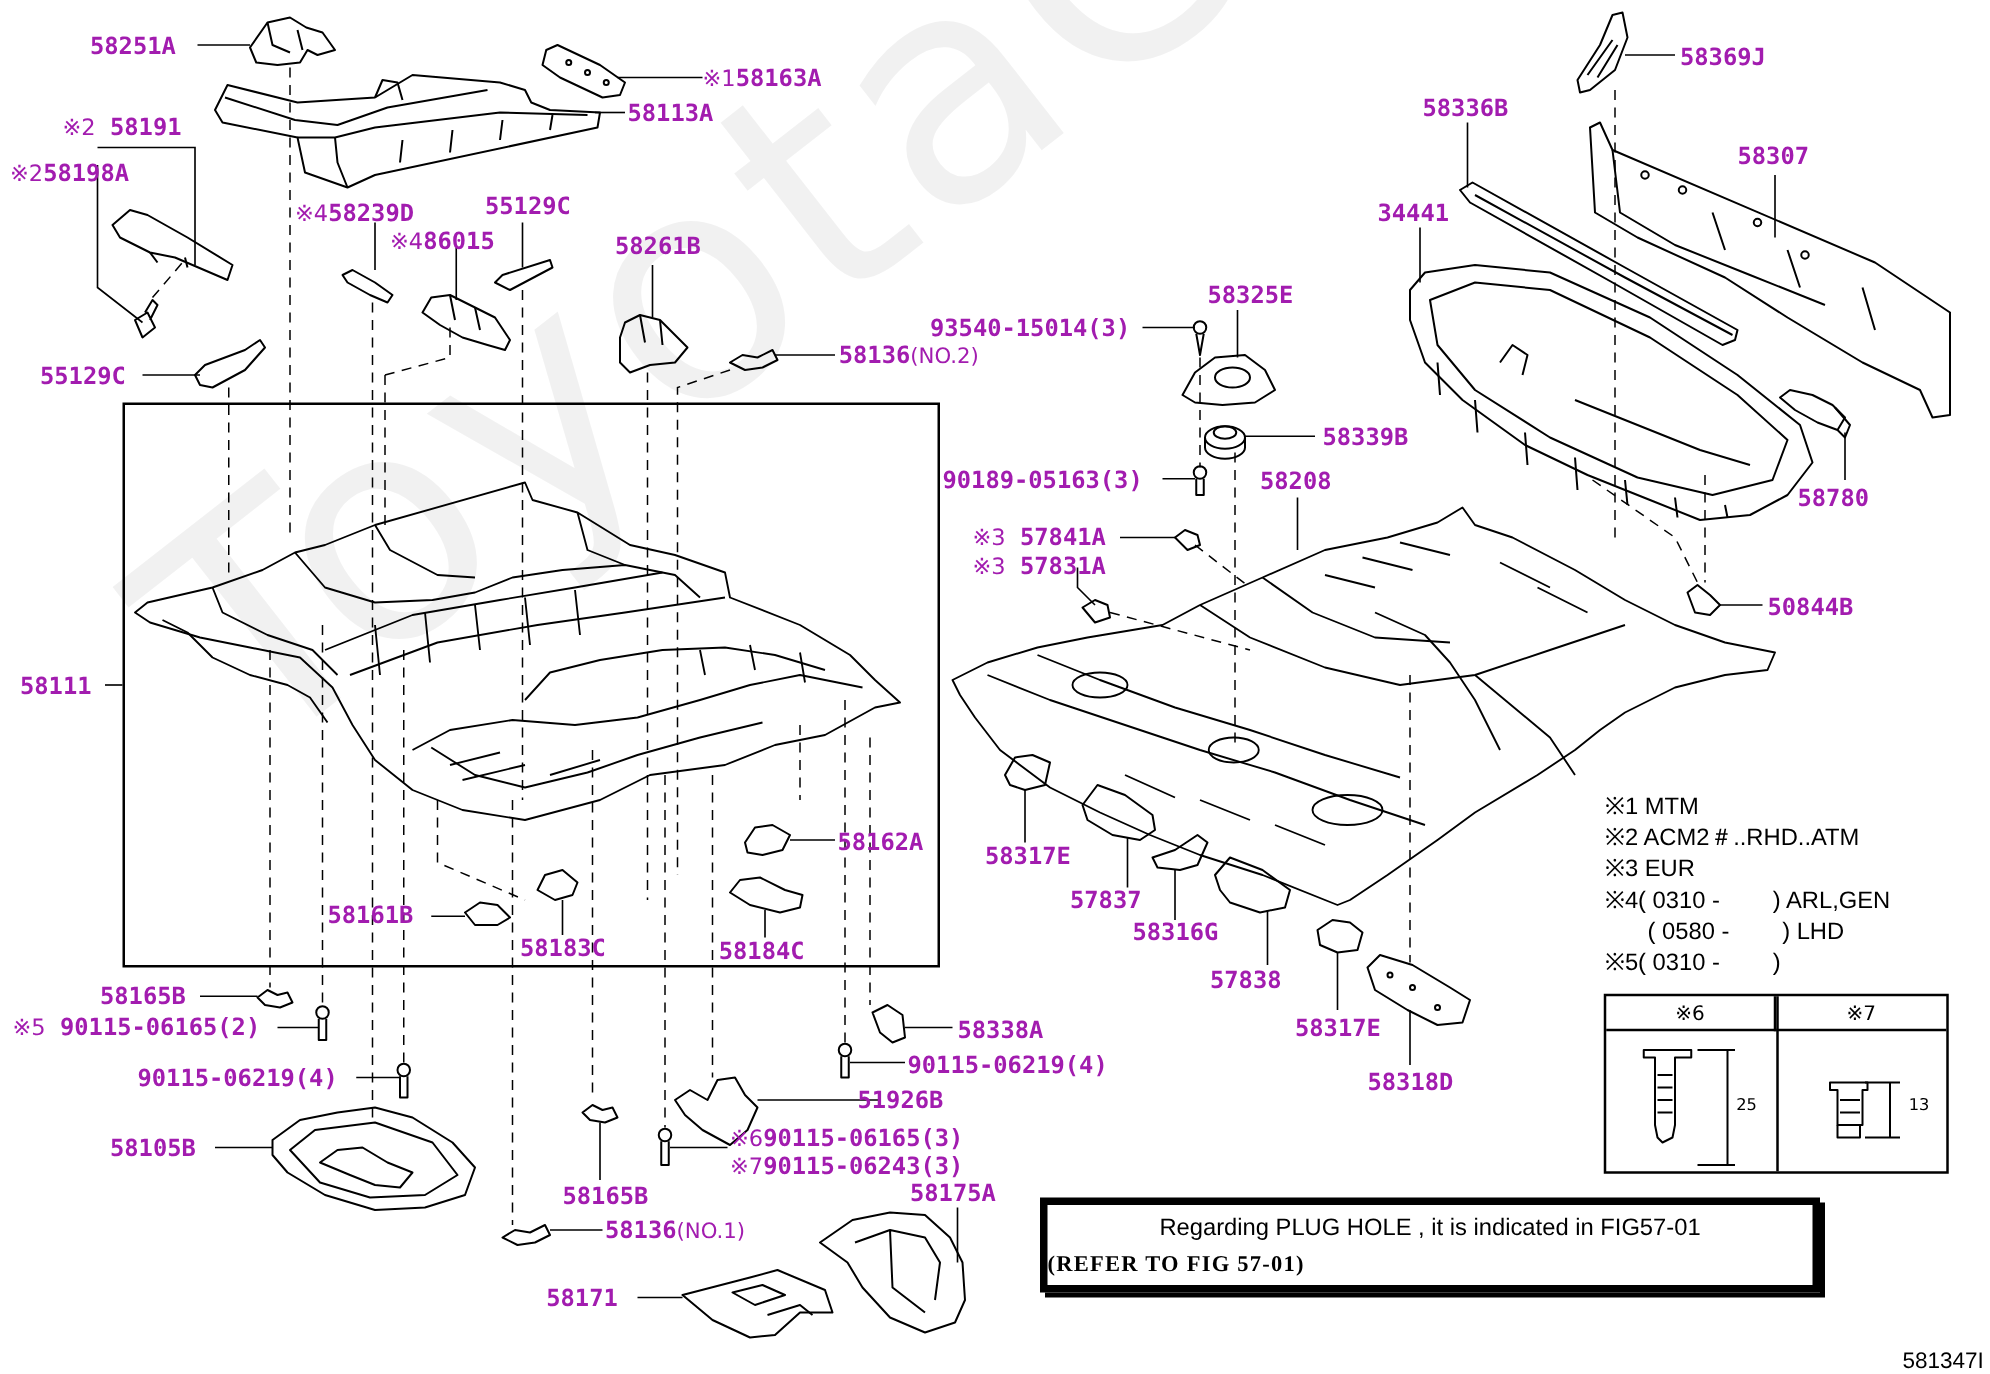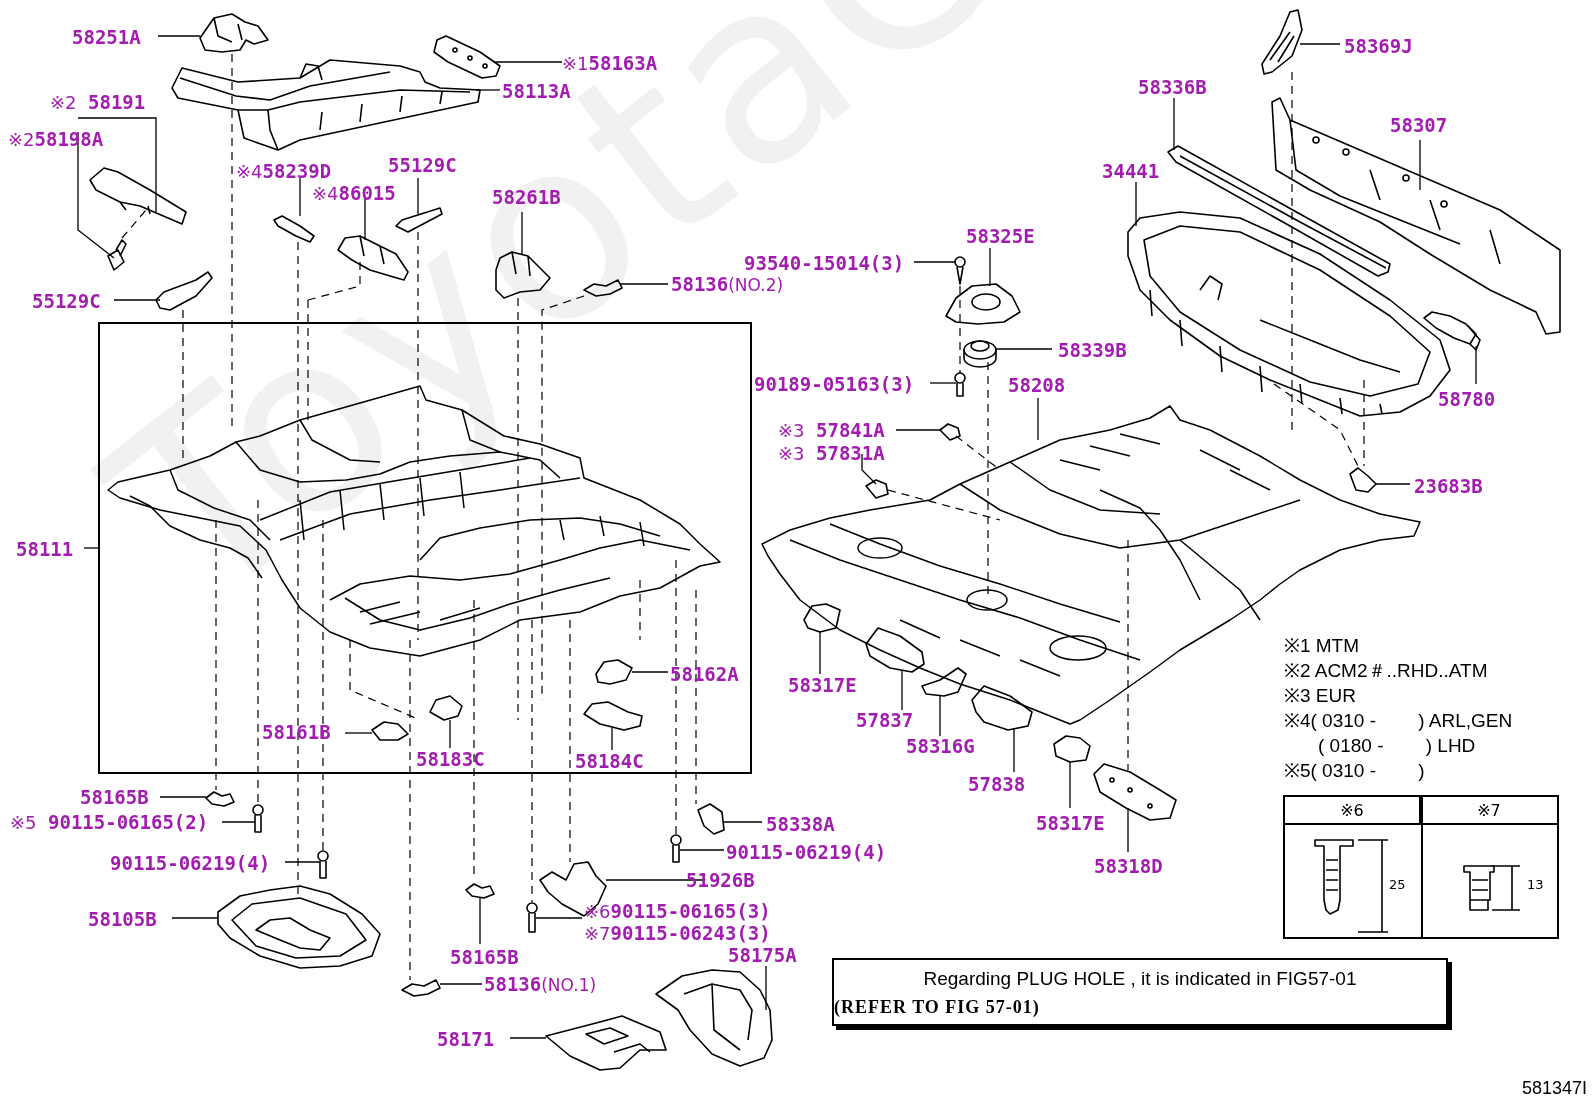--- a/index.html
+++ b/index.html
@@ -15,21 +15,21 @@
   .fastener-table { position: absolute; left: 1283px; top: 795px; width: 276px; height: 144px;
           border: 2px solid #000; box-sizing: border-box; }
   .ft-head { position: absolute; top: 0; height: 28px; width: 50%; text-align: center;
           font-family: "DejaVu Sans", sans-serif; font-size: 16px; line-height: 28px;
           border-bottom: 2px solid #000; box-sizing: border-box; }
   .ft-head.c1 { left: 0; border-right: 2px solid #000; }
   .ft-head.c2 { left: 50%; }
   .ft-divider { position: absolute; left: 50%; top: 0; bottom: 0; width: 0; border-left: 2px solid #000; }
   .ft-dim { position: absolute; font-family: "DejaVu Sans", sans-serif; font-size: 13px; }
   .refbox { position: absolute; left: 832px; top: 958px; width: 612px; height: 64px;
-            border: 2px solid #000000; box-shadow: 4px 4px 0 #000; background: #fff; }
+            border: 6px solid #000000; box-shadow: 4px 4px 0 #000; background: #fff; }
   .refbox .l1 { position: absolute; left: 0; right: 0; top: 8px; text-align: center;
             font-family: "Liberation Sans", sans-serif; font-size: 19px; }
   .refbox .l2 { position: absolute; left: 0; right: 0; top: 37px; 
             font-family: "Liberation Serif", serif; font-weight: bold; font-size: 18px; letter-spacing: 1px; }
   .figno { position: absolute; left: 1522px; top: 1078px; font-family: "Liberation Sans", sans-serif; font-size: 18px; }
   .watermark { position: absolute; left: 60px; top: 430px; font-family: "DejaVu Sans", sans-serif;
             font-size: 250px; color: #000; opacity: 0.05; transform: rotate(-38deg);
             transform-origin: left top; white-space: nowrap; pointer-events: none; letter-spacing: 6px; }
   .frame { position: absolute; left: 98px; top: 322px; width: 654px; height: 452px; border: 2px solid #000; box-sizing: border-box; }
 </style>
@@ -383,34 +383,34 @@
 <div class="lbl" style="left:1390px;top:116px"><span>58307</span></div>
 <div class="lbl" style="left:1102px;top:162px"><span>34441</span></div>
 <div class="lbl" style="left:966px;top:227px"><span>58325E</span></div>
 <div class="lbl" style="left:744px;top:254px"><span>93540-15014</span><span>(3)</span></div>
 <div class="lbl" style="left:1058px;top:341px"><span>58339B</span></div>
 <div class="lbl" style="left:754px;top:375px"><span>90189-05163</span><span>(3)</span></div>
 <div class="lbl" style="left:1008px;top:376px"><span>58208</span></div>
 <div class="lbl" style="left:1438px;top:390px"><span>58780</span></div>
 <div class="lbl" style="left:778px;top:421px"><span class="mark">※3</span> <span>57841A</span></div>
 <div class="lbl" style="left:778px;top:444px"><span class="mark">※3</span> <span>57831A</span></div>
-<div class="lbl" style="left:1414px;top:477px"><span>23683B</span></div>
+<div class="lbl" style="left:1414px;top:477px"><span>50844B</span></div>
 <div class="lbl" style="left:788px;top:676px"><span>58317E</span></div>
 <div class="lbl" style="left:856px;top:711px"><span>57837</span></div>
 <div class="lbl" style="left:906px;top:737px"><span>58316G</span></div>
 <div class="lbl" style="left:968px;top:775px"><span>57838</span></div>
 <div class="lbl" style="left:1036px;top:814px"><span>58317E</span></div>
 <div class="lbl" style="left:1094px;top:857px"><span>58318D</span></div>
 
 <div>
   <div class="note" style="left:1284px;top:636px"><span>※1</span> <span>MTM</span></div>
   <div class="note" style="left:1284px;top:661px"><span>※2</span> <span>ACM2＃..RHD..ATM</span></div>
   <div class="note" style="left:1284px;top:686px"><span>※3</span> <span>EUR</span></div>
   <div class="note" style="left:1284px;top:711px;white-space:pre"><span>※4</span><span>( 0310 -        ) ARL,GEN</span></div>
-  <div class="note" style="left:1318px;top:736px;white-space:pre"><span>( 0180 -        ) LHD</span></div>
+  <div class="note" style="left:1318px;top:736px;white-space:pre"><span>( 0580 -        ) LHD</span></div>
   <div class="note" style="left:1284px;top:761px;white-space:pre"><span>※5</span><span>( 0310 -        )</span></div>
 </div>
 
 <div class="fastener-table">
   <div class="ft-head c1">※6</div>
   <div class="ft-head c2">※7</div>
   <div class="ft-divider"></div>
   <div class="ft-dim" style="left:104px;top:80px">25</div>
   <div class="ft-dim" style="left:242px;top:80px">13</div>
 </div>

